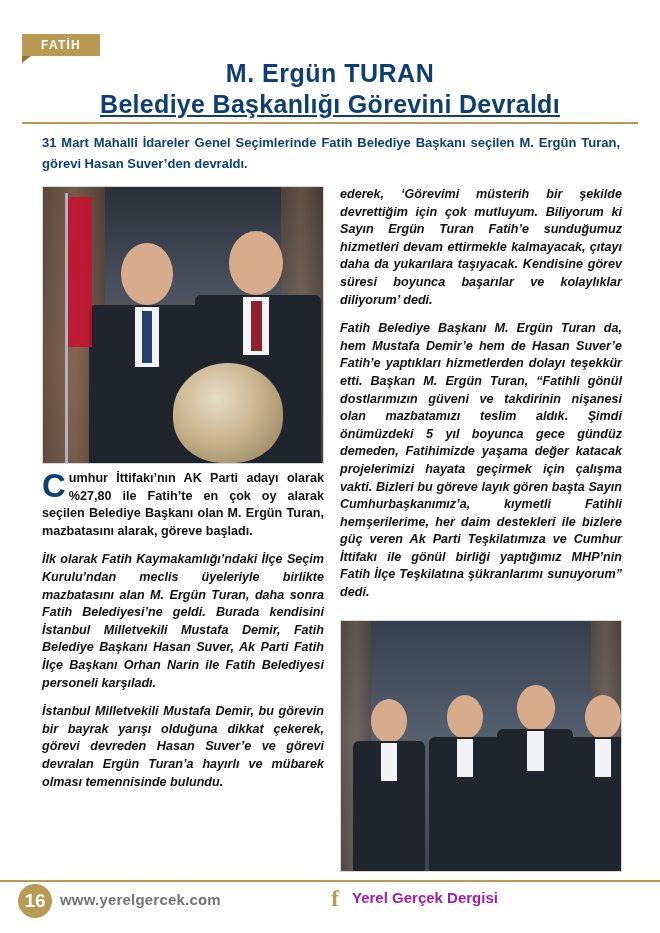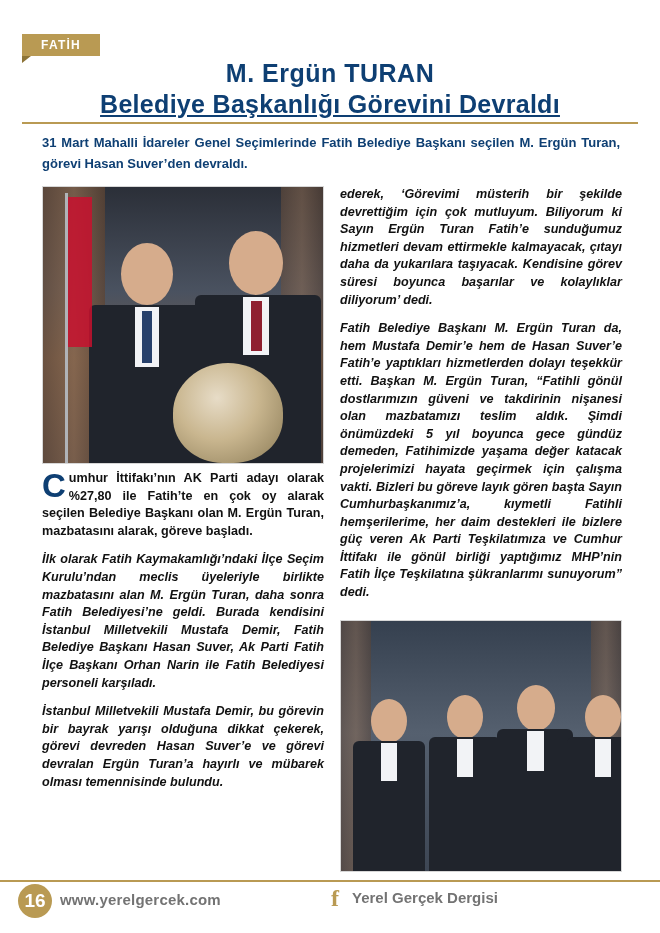--- a/index.html
+++ b/index.html
@@ -192,21 +192,21 @@
     font-weight: bold;
     font-family: "Liberation Serif", serif;
     line-height: 24px;
     text-align: center;
   }
   .footer-mag {
     position: absolute;
     left: 352px; top: 889px;
     font-size: 15px;
     font-weight: bold;
-    color: #737373;
+    color: #a21caf;
   }
   .gold-bar-left {
     position: absolute;
     left: 0; top: 924px;
     width: 660px; height: 9px;
     background: #ffffff;
   }
 </style>
 </head>
 <body>

